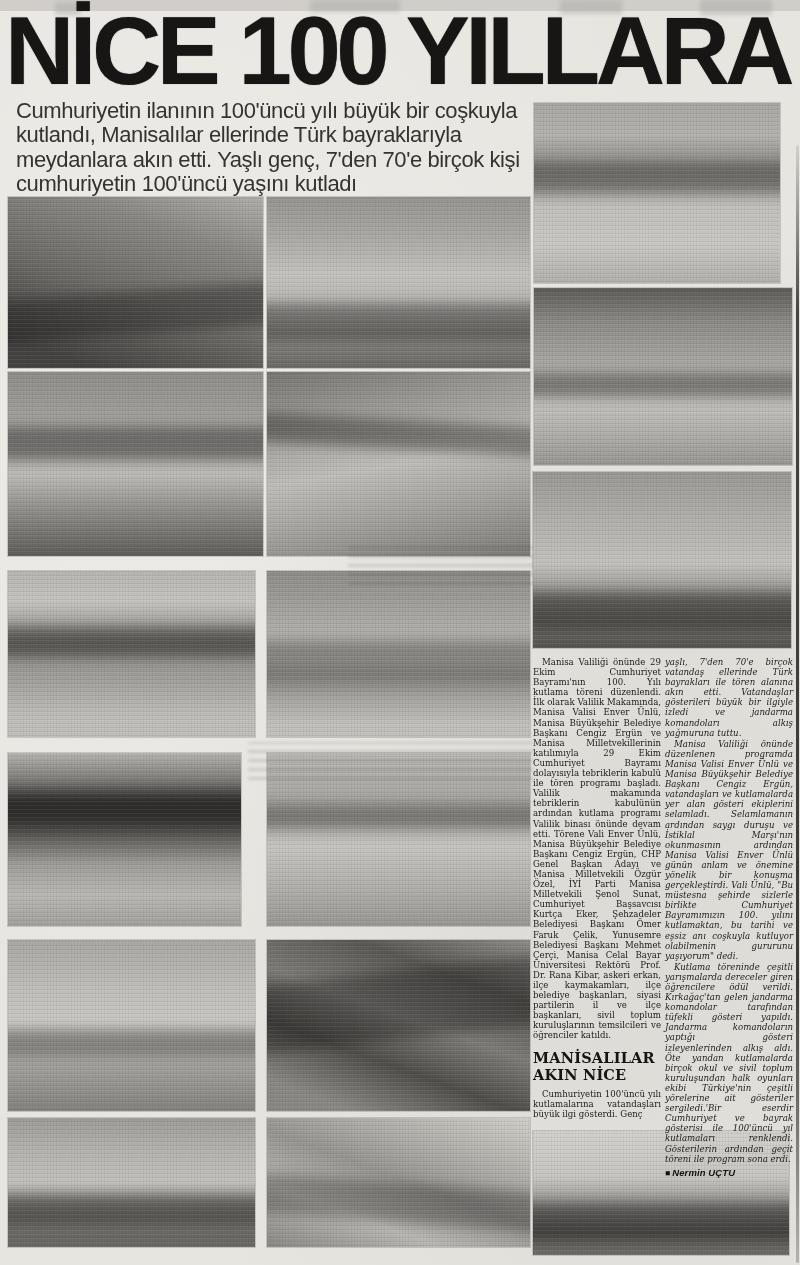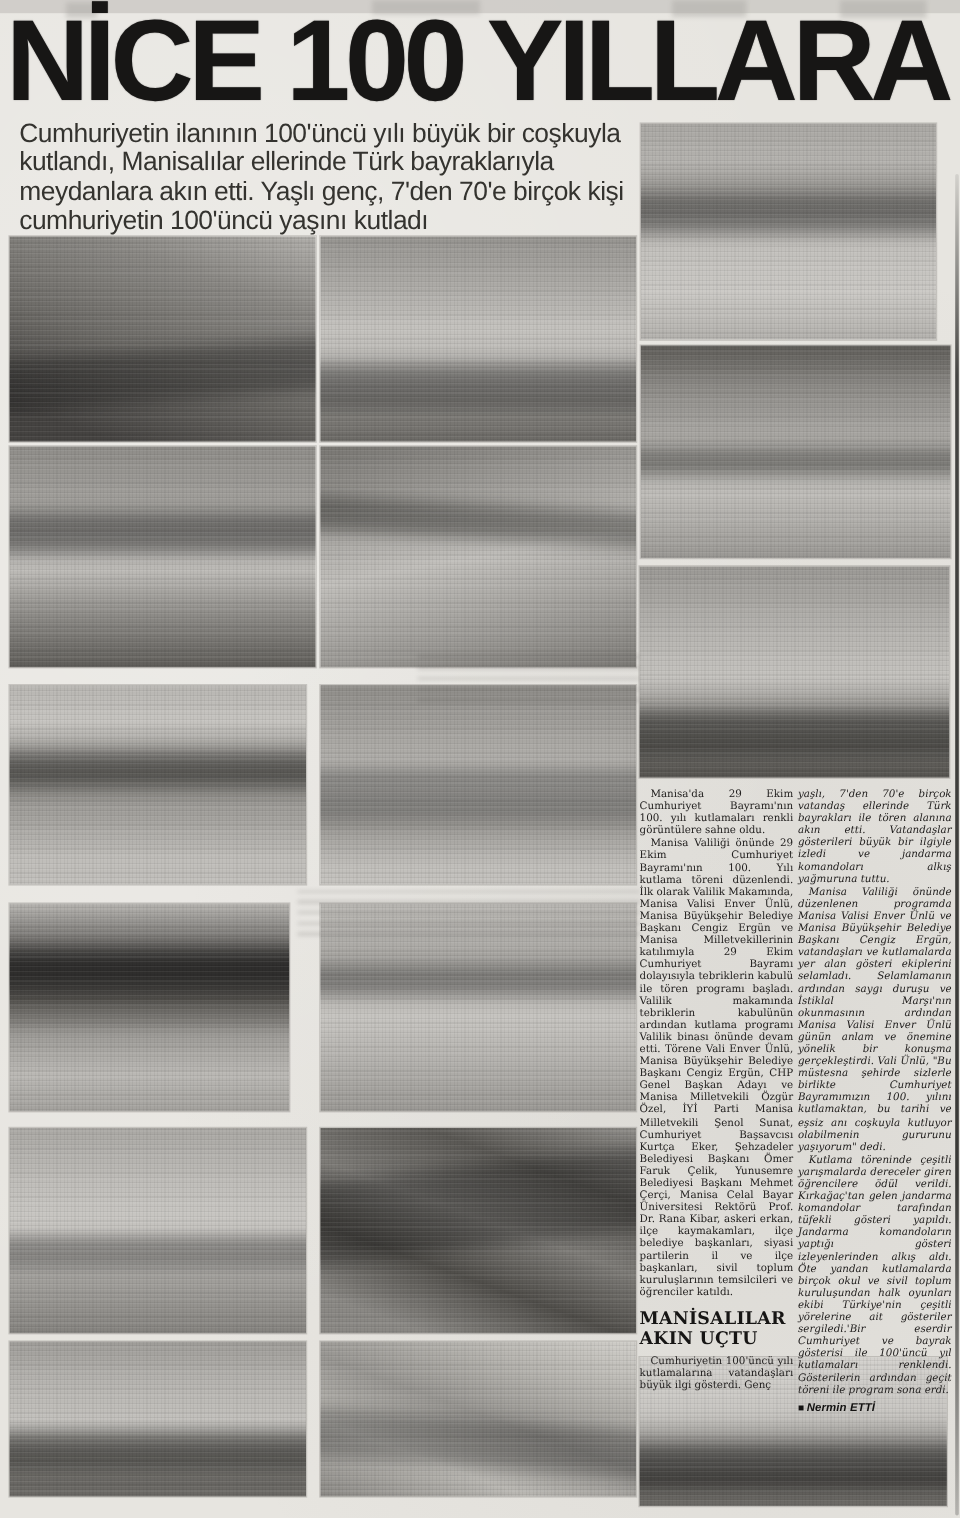--- a/index.html
+++ b/index.html
@@ -111,32 +111,31 @@
   <div class="photo" style="left:8px;top:940px;width:247px;height:171px;--band-top:52%;--band-h:16%;--band-o:.30;
               background:linear-gradient(180deg,#a9a7a3 0%,#c0beba 28%,#cbc9c5 50%,#a5a39f 72%,#84827e 100%);" title="Dev Türk bayrağı taşıyan öğrencilerin geçişi"></div>
   <div class="photo" style="left:267px;top:940px;width:263px;height:171px;--band-top:18%;--band-h:40%;--band-o:.34;--band-r:-6deg;
               background:linear-gradient(200deg,#8e8c88 0%,#5a5854 24%,#7d7b77 46%,#504e4a 66%,#8a8884 88%);" title="Bayrak taşıyan öğrencilerin yakın plan geçişi"></div>
   <div class="photo" style="left:8px;top:1118px;width:247px;height:129px;--band-top:60%;--band-h:24%;--band-o:.42;
               background:linear-gradient(180deg,#9e9c98 0%,#b7b5b1 28%,#c2c0bc 50%,#8e8c88 72%,#6b6965 92%);" title="Askeri birliklerin bayraklı caddede tören geçişi"></div>
   <div class="photo" style="left:267px;top:1118px;width:263px;height:129px;--band-top:50%;--band-h:30%;--band-o:.30;--band-r:4deg;
               background:linear-gradient(200deg,#d0cec9 0%,#b5b3ae 24%,#979591 48%,#b9b7b2 72%,#8a8884 100%);" title="Sis içinde yürüyen komando birliği"></div>
 
   <div class="coltext" style="left:533px;top:657px;">
-    <p>Manisa'da 29 Ekim Cumhuriyet Bayramı'nın 100. yılı kutlamaları renkli görüntülere sahne oldu.</p>
     <p>Manisa Valiliği önünde 29 Ekim Cumhuriyet Bayramı'nın 100. Yılı kutlama töreni düzenlendi. İlk olarak Valilik Makamında, Manisa Valisi Enver Ünlü, Manisa Büyükşehir Belediye Başkanı Cengiz Ergün ve Manisa Milletvekillerinin katılımıyla 29 Ekim Cumhuriyet Bayramı dolayısıyla tebriklerin kabulü ile tören programı başladı. Valilik makamında tebriklerin kabulünün ardından kutlama programı Valilik binası önünde devam etti. Törene Vali Enver Ünlü, Manisa Büyükşehir Belediye Başkanı Cengiz Ergün, CHP Genel Başkan Adayı ve Manisa Milletvekili Özgür Özel, İYİ Parti Manisa Milletvekili Şenol Sunat, Cumhuriyet Başsavcısı Kurtça Eker, Şehzadeler Belediyesi Başkanı Ömer Faruk Çelik, Yunusemre Belediyesi Başkanı Mehmet Çerçi, Manisa Celal Bayar Üniversitesi Rektörü Prof. Dr. Rana Kibar, askeri erkan, ilçe kaymakamları, ilçe belediye başkanları, siyasi partilerin il ve ilçe başkanları, sivil toplum kuruluşlarının temsilcileri ve öğrenciler katıldı.</p>
-    <div class="sub2">MANİSALILAR AKIN UÇTU</div>
+    <div class="sub2">MANİSALILAR AKIN NİCE</div>
     <p>Cumhuriyetin 100'üncü yılı kutlamalarına vatandaşları büyük ilgi gösterdi. Genç</p>
   </div>
 
   <div class="coltext" style="left:665px;top:657px;font-style:italic;">
     <p style="text-indent:0;">yaşlı, 7'den 70'e birçok vatandaş ellerinde Türk bayrakları ile tören alanına akın etti. Vatandaşlar gösterileri büyük bir ilgiyle izledi ve jandarma komandoları alkış yağmuruna tuttu.</p>
     <p>Manisa Valiliği önünde düzenlenen programda Manisa Valisi Enver Ünlü ve Manisa Büyükşehir Belediye Başkanı Cengiz Ergün, vatandaşları ve kutlamalarda yer alan gösteri ekiplerini selamladı. Selamlamanın ardından saygı duruşu ve İstiklal Marşı'nın okunmasının ardından Manisa Valisi Enver Ünlü günün anlam ve önemine yönelik bir konuşma gerçekleştirdi. Vali Ünlü, "Bu müstesna şehirde sizlerle birlikte Cumhuriyet Bayramımızın 100. yılını kutlamaktan, bu tarihi ve eşsiz anı coşkuyla kutluyor olabilmenin gururunu yaşıyorum" dedi.</p>
     <p>Kutlama töreninde çeşitli yarışmalarda dereceler giren öğrencilere ödül verildi. Kırkağaç'tan gelen jandarma komandolar tarafından tüfekli gösteri yapıldı. Jandarma komandoların yaptığı gösteri izleyenlerinden alkış aldı. Öte yandan kutlamalarda birçok okul ve sivil toplum kuruluşundan halk oyunları ekibi Türkiye'nin çeşitli yörelerine ait gösteriler sergiledi.'Bir eserdir Cumhuriyet ve bayrak gösterisi ile 100'üncü yıl kutlamaları renklendi. Gösterilerin ardından geçit töreni ile program sona erdi.</p>
     <div class="byline">
-      <span class="sq">■</span><span>Nermin ETTİ</span>
+      <span class="sq">■</span><span>Nermin UÇTU</span>
     </div>
   </div>
 
   <div class="ghost" style="left:348px;top:545px;width:185px;height:40px;"></div>
   <div class="ghost" style="left:248px;top:742px;width:285px;height:38px;"></div>
 
   <div class="scan-edge"></div>
 </div>
 
 </body></html>

